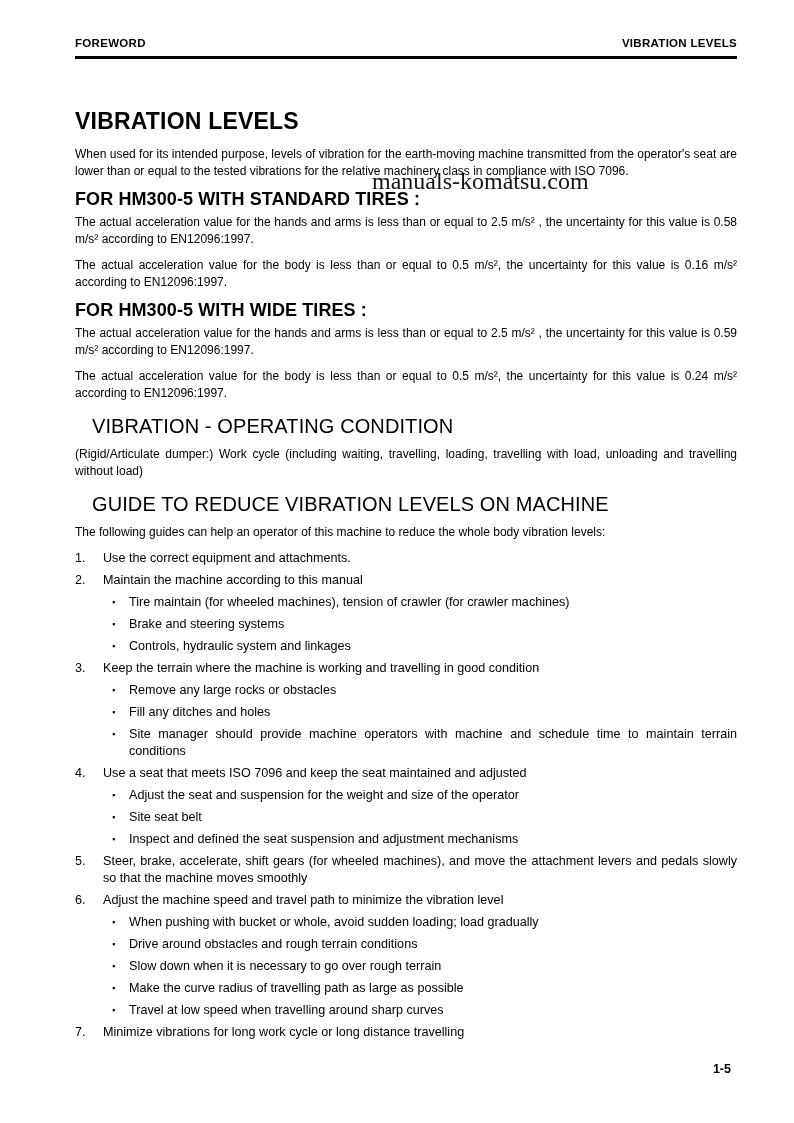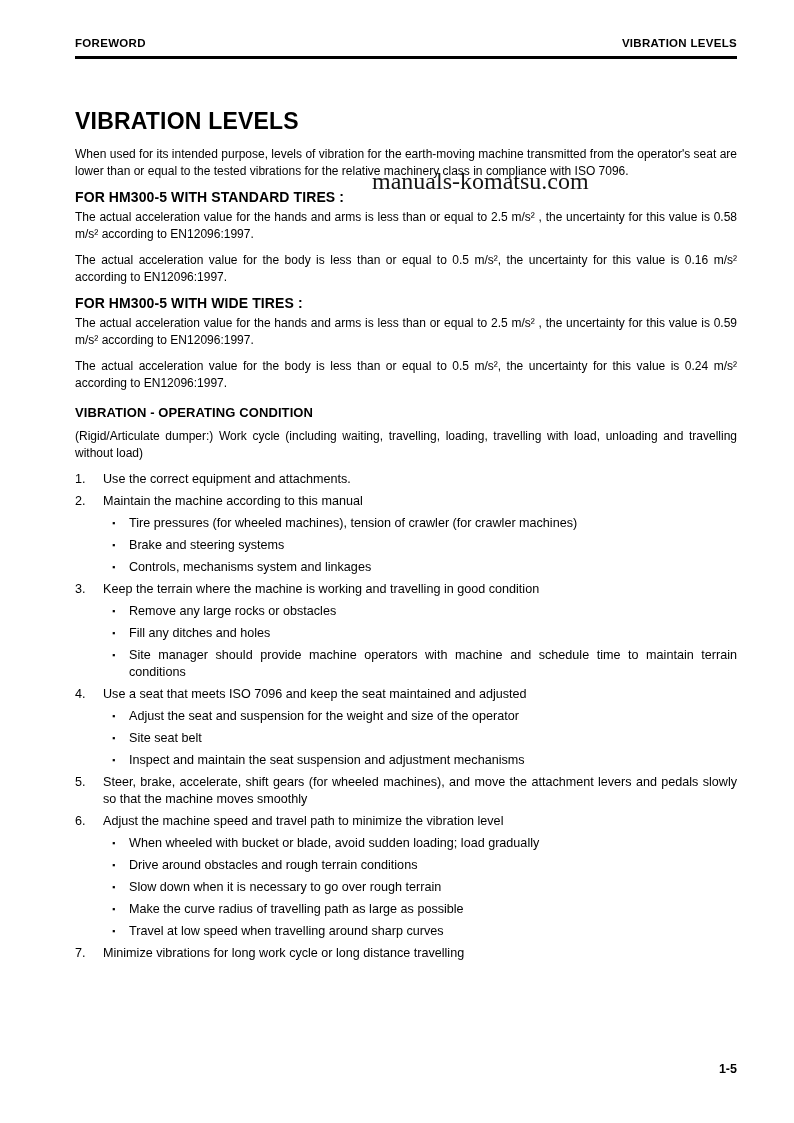--- a/index.html
+++ b/index.html
@@ -15,35 +15,35 @@
     display:flex; justify-content:space-between;
     font-size:11.5px; font-weight:bold; letter-spacing:0.3px;
   }
   .header-rule {
     position:absolute; top:56px; left:75px; right:57px;
     height:3px; background:#000;
   }
   .content { position:absolute; top:108px; left:75px; right:57px; }
   .doc-title { font-size:23px; font-weight:bold; letter-spacing:0.2px; margin-bottom:11px; }
   p.body { font-size:12px; line-height:17px; text-align:justify; margin-bottom:9px; }
-  h3.subhead { font-size:14px; font-weight:bold; margin:2px 0 4px 0; letter-spacing:0.1px; }
-  h2.section { font-size:13px; font-weight:bold; margin:13px 0 8px 0; letter-spacing:0.1px; }
+  h3.subhead { font-size:18px; font-weight:bold; margin:2px 0 4px 0; letter-spacing:0.1px; }
+  h2.section { font-size:20px; font-weight:normal; margin:13px 0 8px 17px; letter-spacing:0.1px; }
   .list-item { display:flex; font-size:12.6px; line-height:17px; margin-bottom:5px; text-align:justify; }
   .list-item .num { width:28px; flex:none; }
   .list-item .txt { flex:1; }
   .sub-item { display:flex; font-size:12.6px; line-height:17px; margin:5px 0 5px 37px; text-align:justify; }
   .sub-item .bullet { width:17px; flex:none; font-size:9px; line-height:17px; }
   .sub-item .txt { flex:1; }
   .watermark {
     position:absolute; top:168px; left:372px;
     font-family:"Liberation Serif", serif;
     font-size:24px; color:#141414; white-space:nowrap;
   }
   .page-footer {
-    position:absolute; bottom:47px; right:57px;
+    position:absolute; bottom:47px; right:63px;
     font-size:12.5px; font-weight:bold;
   }
 </style>
 </head>
 <body>
 
 <div class="page">
 
   <header class="page-header">
     <span>FOREWORD</span>
@@ -64,41 +64,43 @@
     <p class="body">The actual acceleration value for the body is less than or equal to 0.5 m/s², the uncertainty for this value is 0.16 m/s² according to EN12096:1997.</p>
 
     <h3 class="subhead">FOR HM300-5 WITH WIDE TIRES :</h3>
     <p class="body">The actual acceleration value for the hands and arms is less than or equal to 2.5 m/s² , the uncertainty for this value is 0.59 m/s² according to EN12096:1997.</p>
     <p class="body">The actual acceleration value for the body is less than or equal to 0.5 m/s², the uncertainty for this value is 0.24 m/s² according to EN12096:1997.</p>
 
 
     <h2 class="section">VIBRATION - OPERATING CONDITION</h2>
     <p class="body">(Rigid/Articulate dumper:) Work cycle (including waiting, travelling, loading, travelling with load, unloading and travelling without load)</p>
 
+    <h2 class="section">GUIDE TO REDUCE VIBRATION LEVELS ON MACHINE</h2>
+    <p class="body">The following guides can help an operator of this machine to reduce the whole body vibration levels:</p>
 
     <div class="list-item">
       <span class="num">1.</span>
       <span class="txt">Use the correct equipment and attachments.</span>
     </div>
 
     <div class="list-item">
       <span class="num">2.</span>
       <span class="txt">Maintain the machine according to this manual</span>
     </div>
     <div class="sub-item">
       <span class="bullet">▪</span>
-      <span class="txt">Tire pressures (for wheeled machines), tension of crawler (for crawler machines)</span>
+      <span class="txt">Tire maintain (for wheeled machines), tension of crawler (for crawler machines)</span>
     </div>
     <div class="sub-item">
       <span class="bullet">▪</span>
       <span class="txt">Brake and steering systems</span>
     </div>
     <div class="sub-item">
       <span class="bullet">▪</span>
-      <span class="txt">Controls, mechanisms system and linkages</span>
+      <span class="txt">Controls, hydraulic system and linkages</span>
     </div>
 
     <div class="list-item">
       <span class="num">3.</span>
       <span class="txt">Keep the terrain where the machine is working and travelling in good condition</span>
     </div>
     <div class="sub-item">
       <span class="bullet">▪</span>
       <span class="txt">Remove any large rocks or obstacles</span>
     </div>
@@ -118,35 +120,35 @@
     <div class="sub-item">
       <span class="bullet">▪</span>
       <span class="txt">Adjust the seat and suspension for the weight and size of the operator</span>
     </div>
     <div class="sub-item">
       <span class="bullet">▪</span>
       <span class="txt">Site seat belt</span>
     </div>
     <div class="sub-item">
       <span class="bullet">▪</span>
-      <span class="txt">Inspect and maintain the seat suspension and adjustment mechanisms</span>
+      <span class="txt">Inspect and defined the seat suspension and adjustment mechanisms</span>
     </div>
 
     <div class="list-item">
       <span class="num">5.</span>
       <span class="txt">Steer, brake, accelerate, shift gears (for wheeled machines), and move the attachment levers and pedals slowly so that the machine moves smoothly</span>
     </div>
 
     <div class="list-item">
       <span class="num">6.</span>
       <span class="txt">Adjust the machine speed and travel path to minimize the vibration level</span>
     </div>
     <div class="sub-item">
       <span class="bullet">▪</span>
-      <span class="txt">When wheeled with bucket or blade, avoid sudden loading; load gradually</span>
+      <span class="txt">When pushing with bucket or whole, avoid sudden loading; load gradually</span>
     </div>
     <div class="sub-item">
       <span class="bullet">▪</span>
       <span class="txt">Drive around obstacles and rough terrain conditions</span>
     </div>
     <div class="sub-item">
       <span class="bullet">▪</span>
       <span class="txt">Slow down when it is necessary to go over rough terrain</span>
     </div>
     <div class="sub-item">

